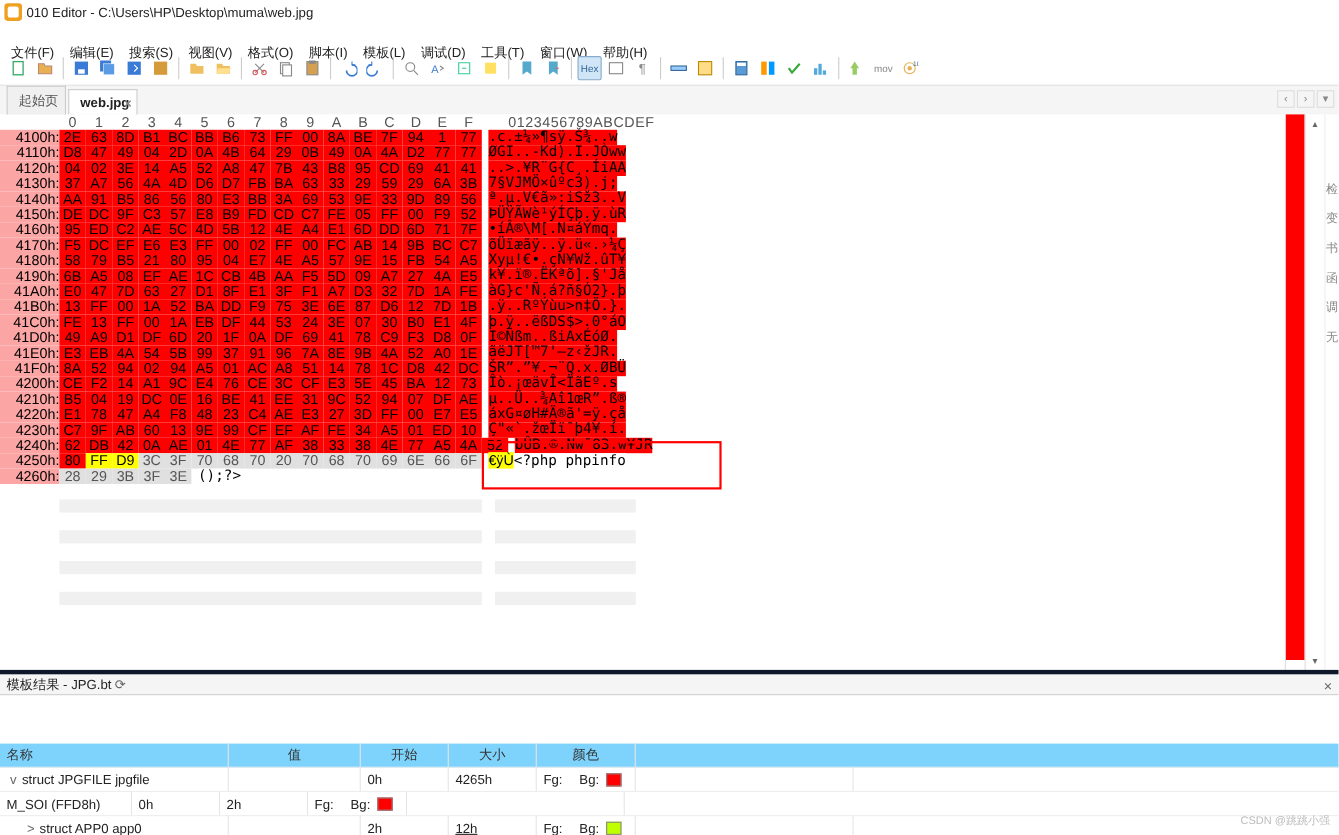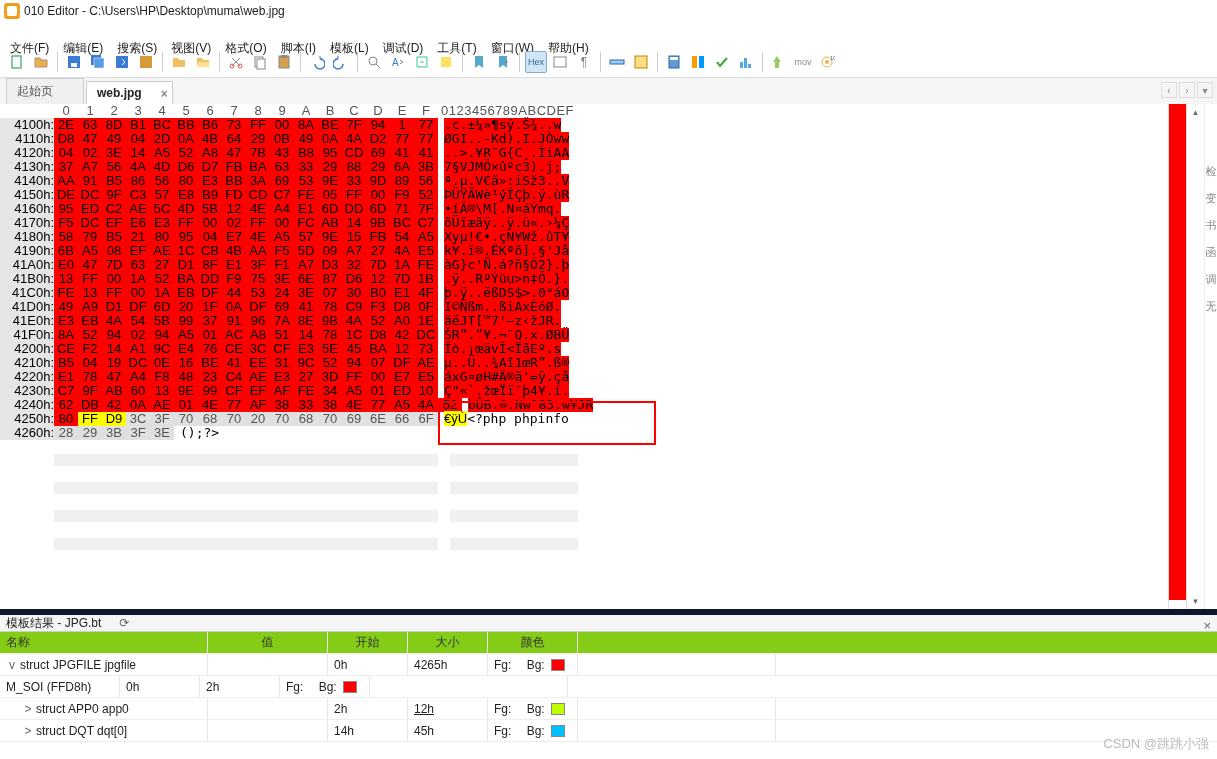--- a/index.html
+++ b/index.html
@@ -16,21 +16,21 @@
 .menubar .mi { padding: 2px 6px; cursor: pointer; margin-top: 28px; }
 
 
 .toolbar { height: 32px; display: flex; align-items: center; padding: 2px 6px; gap: 2px; border-bottom: 1px solid #ddd; }
 .tb-btn { width: 22px; height: 22px; display: flex; align-items: center; justify-content: center; cursor: pointer; border-radius: 2px; }
 .tb-btn svg { width: 16px; height: 16px; }
 .tb-sep { width: 1px; height: 20px; background: #ccc; margin: 0 3px; }
 
 
 .tabstrip { height: 26px; display: flex; align-items: flex-end; padding-left: 6px; background: #f5f5f5; position:relative;}
-.tab { padding: 4px 30px 4px 10px; background: #f0f0f0; border: 1px solid #ccc; border-bottom: none; margin-right: 2px; cursor: pointer; font-size: 12px; position: relative; }
+.tab { padding: 4px 6px 4px 10px; background: #f0f0f0; border: 1px solid #ccc; border-bottom: none; margin-right: 2px; cursor: pointer; font-size: 12px; position: relative; }
 .tab.inactive { background:#f0f0f0; color:#555;}
 .tab.active { background: #fff; font-weight: bold; }
 .tab .close { position: absolute; right: 4px; top: 5px; font-size: 12px; color: #888; }
 .tabstrip .tab-nav { position: absolute; right: 4px; top: 4px; display: flex; gap: 2px; }
 .tabstrip .tab-nav span { width:16px; height:16px; display:flex;align-items:center;justify-content:center; font-size:10px; color:#888; cursor:pointer; border:1px solid #ddd;}
 
 
 .main { display: flex; height: 505px; }
 .hexpane { flex: 0 0 auto; width:1168px; overflow: hidden; position: relative; font-family: Consolas, monospace; font-size: 13px; line-height: 14px; }
 .minimap-scroll { width: 18px; background: #fff; border-left: 1px solid #ddd; position: relative; }
@@ -38,58 +38,58 @@
 .main-scroll { width: 18px; border-left: 1px solid #ddd; position:relative; }
 .main-scroll .up, .main-scroll .down { position:absolute; left:0; right:0; height:16px; display:flex;align-items:center;justify-content:center; font-size:9px; color:#666;}
 .main-scroll .up{top:0;} .main-scroll .down{bottom:0;}
 .right-strip { width: 13px; background:#fff; border-left:1px solid #eee; display:flex; flex-direction:column; gap:12px; padding-top:60px; color:#888; font-size:11px; align-items:center;}
 
 
 .hexhdr { display:flex; color:#555; padding-left:0;}
 .hexhdr .addr { width:54px; }
 .hexhdr .cols { display:flex; }
 .hexhdr .cols span { width:24px; text-align:center; }
-.hexhdr .ascii-hdr { margin-left:3px; letter-spacing:0.5px;}
+.hexhdr .ascii-hdr { margin-left:24px; letter-spacing:0.5px;}
 .hexbody { }
 .hrow { display:flex; height:14px; }
-.hrow .addr { width:54px; color:#000; text-align:right; padding-right:0; background:#e5e5e5; }
+.hrow .addr { width:54px; color:#000; text-align:right; padding-right:0; background:#fca5a5; }
 .hrow .hex { display:flex; }
 .hrow .hex span { width:24px; text-align:center; }
 .hrow .ascii { margin-left:6px; white-space:pre; font-family:Consolas,monospace;}
 .bg-red { background:#ff0000; color:#000; }
 .bg-yel { background:#ffff00; color:#000;}
 .bg-gray { background:#e0e0e0; color:#555; }
 .bg-none { background:#fff; color:#000;}
 .ascii.bg-red{ color:#000;}
 .red-box { border:2px solid #ff0000; position:absolute; pointer-events:none;}
 
 
 .emptyrows { padding-top:14px;}
 .emptyrows .er { display:flex; height:14px; margin-bottom:14px;}
 .emptyrows .er .ab { width:54px; }
 .emptyrows .er .hb { width:384px; background:#f0f0f0; height:12px; margin-left:0;}
 .emptyrows .er .as { width:128px; background:#f0f0f0; height:12px; margin-left:12px;}
 
 
-.tmpl-hdr { height:22px; background:#f5f5f5; border-top:6px solid #0f172a; display:flex; align-items:center; padding:0 6px; gap:18px; font-size:12px; position:relative;}
+.tmpl-hdr { height:22px; background:#f5f5f5; border-top:4px solid #0f172a; display:flex; align-items:center; padding:0 6px; gap:3px; font-size:12px; position:relative;}
 .tmpl-hdr .x { position:absolute; right:6px; top:3px; font-size:13px; color:#666; cursor:pointer;}
 .tmpl-grid { border-top:1px solid #ccc; font-size:12px;}
 .tgrow { display:flex; height:22px; align-items:center; border-bottom:1px solid #eee;}
-.tgrow.hdr { background:#84cc16; font-weight:normal; color:#333;}
+.tgrow.hdr { background:#7dd3fc; font-weight:normal; color:#333;margin-top:44px;}
 .tgrow > div { padding:0 6px; border-right:1px solid #e5e5e5; height:100%; display:flex; align-items:center;}
 .tg-name { width:208px; }
 .tg-val { width:120px; text-align:center; justify-content:center;}
 .tg-start{ width:80px; text-align:center; justify-content:center;}
 .tg-size { width:80px; text-align:right; justify-content:center;}
 .tg-color{ width:90px; justify-content:center; gap:6px;}
 .tg-comm { width:198px; text-align:center; justify-content:center;}
 .tg-color .sw { width:14px; height:12px; border:1px solid #888; display:inline-block; vertical-align:middle;}
 .tgrow .expander { width:12px; display:inline-block; text-align:center; color:#666; margin-right:2px;}
 
-.watermark { position:absolute; right:8px; bottom:6px; color:#bbb; font-size:13px;}
+.watermark { position:absolute; right:8px; bottom:6px; color:#bbb; font-size:10px;}
 </style>
 </head>
 <body>
 
 <div class="titlebar">
   <span class="tb-icon"></span>
   <span class="tb-text">010 Editor - C:\Users\HP\Desktop\muma\web.jpg</span>
 </div>
 
 <div class="menubar" id="menubar">
@@ -397,21 +397,21 @@
             <span class="bg-red">56</span>
             <span class="bg-red">4A</span>
             <span class="bg-red">4D</span>
             <span class="bg-red">D6</span>
             <span class="bg-red">D7</span>
             <span class="bg-red">FB</span>
             <span class="bg-red">BA</span>
             <span class="bg-red">63</span>
             <span class="bg-red">33</span>
             <span class="bg-red">29</span>
-            <span class="bg-red">88</span>
+            <span class="bg-red">59</span>
             <span class="bg-red">29</span>
             <span class="bg-red">6A</span>
             <span class="bg-red">3B</span>
           </div>
           <div class="ascii bg-red">7§VJMÖ×ûºc3).j;</div>
         </div>
         <div class="hrow">
           <div class="addr">4140h:</div>
           <div class="hex">
             <span class="bg-red">AA</span>

